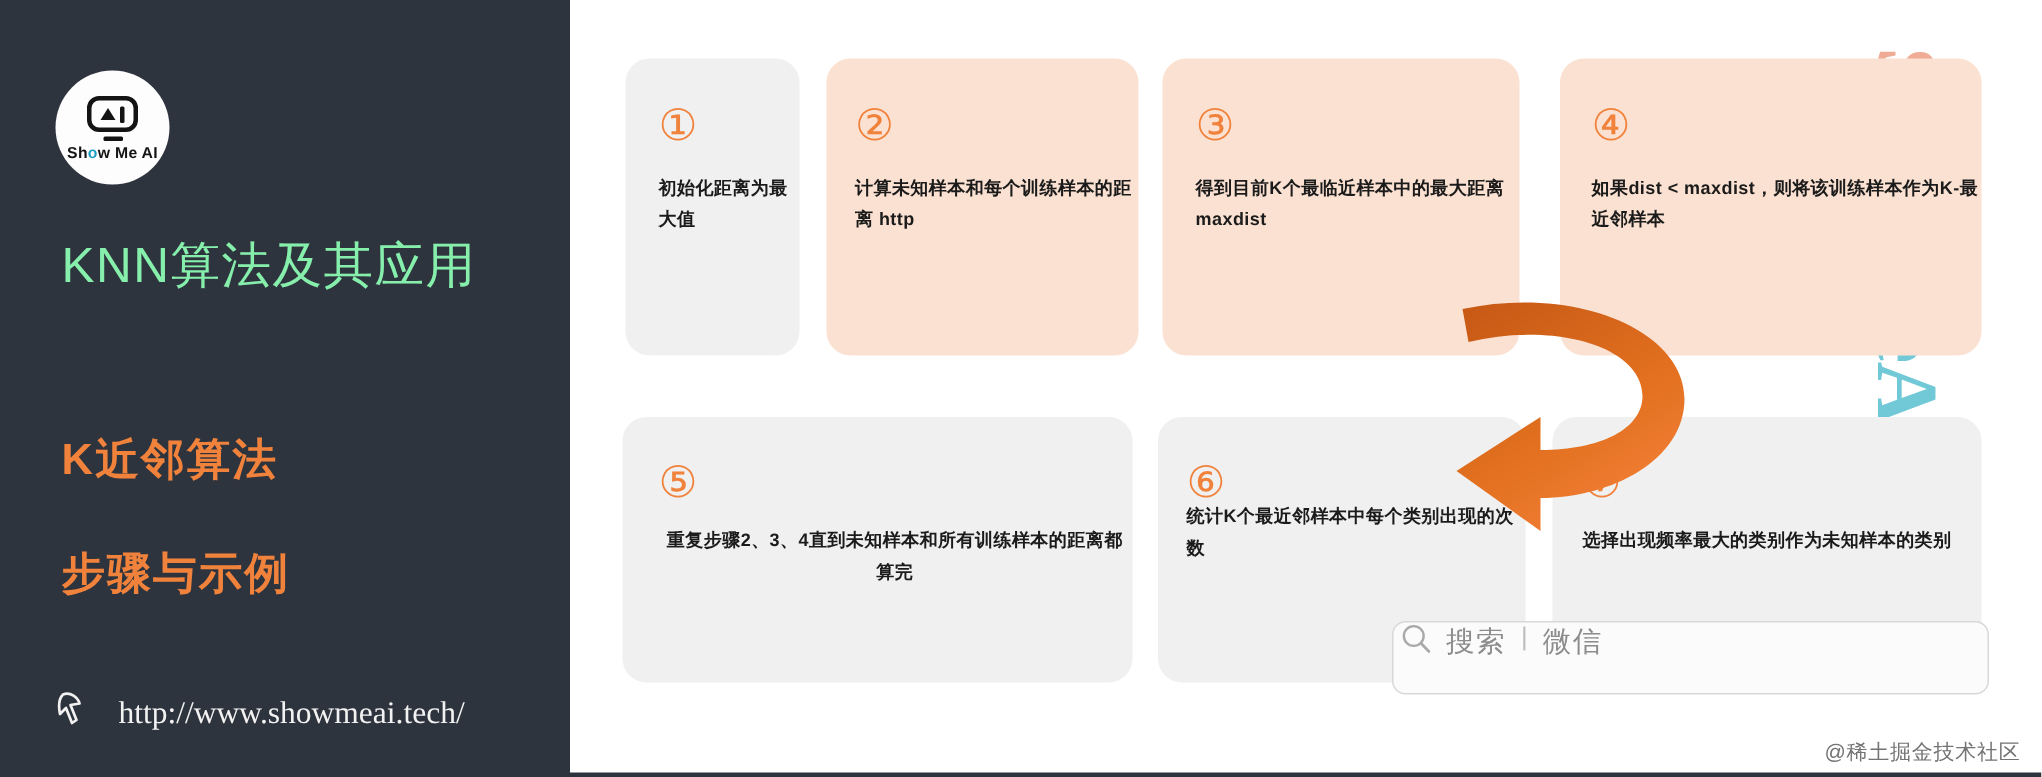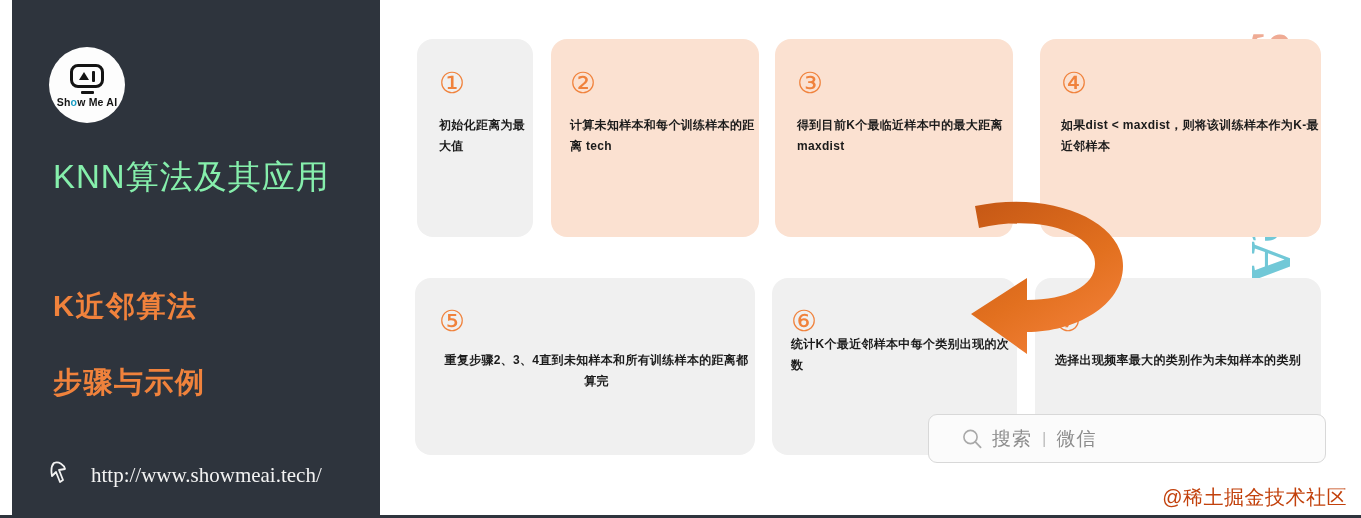--- a/index.html
+++ b/index.html
@@ -8,21 +8,20 @@
     font-family:"Liberation Sans","DejaVu Sans",sans-serif;
     background:#ffffff;
     position:relative;
   }
   #root { position:relative; width:1361px; height:518px; }
 
   
   .sidebar {
     position:absolute; left:0; top:0; width:408px; height:518px;
     background:#2e343d;
-    margin-left:12px;
   }
   .logo-circle {
     position:absolute; left:37px; top:47px;
     width:76px; height:76px; border-radius:50%;
     background:#fdfdfd;
     display:flex; flex-direction:column;
     align-items:center; justify-content:center;
   }
   .logo-robot {
     width:34px; height:24px; border:3.5px solid #141414;
@@ -128,38 +127,38 @@
   #card7 .ctext { left:20px; top:72px; width:262px; }
 
   
   .arrow { position:absolute; left:575px; top:198px; width:210px; height:160px; pointer-events:none; }
 
   
   .searchbar {
     position:absolute; left:548px; top:414px;
     width:398px; height:49px;
     background:#fbfbfb; border:1.4px solid #d8d8d8;
-    border-radius:9px; display:flex; align-items:center;
-    padding:0 32px; gap:9px;
+    border-radius:9px; display:flex; 
+    padding:0 4px; gap:9px;
   }
   .mag { width:22px; height:22px; flex:none; }
   .s-label {
     font-size:19px; color:#8c8c8c; white-space:nowrap;
     letter-spacing:1px;
   }
   .s-div { color:#bdbdbd; font-size:17px; padding:0 1px;}
   .s-brand {
     font-size:20px; color:#111111; font-weight:bold;
     white-space:nowrap; letter-spacing:.3px;
   }
 
   
   .attrib {
     position:absolute; right:14px; bottom:7px;
-    font-size:20px; color:#c2410c; white-space:nowrap;
+    font-size:14px; color:#737373; white-space:nowrap;
     letter-spacing:.5px;
   }
   .bottomline {
     position:absolute; left:0; bottom:0; width:1361px; height:3px;
     background:#2e343d;
   }
 </style>
 </head>
 <body>
 
@@ -192,21 +191,21 @@
 
     <div class="wm"><span class="s1">Sho</span><span class="s2">wM</span><span class="s3">eAI</span></div>
 
     <div class="card gray" id="card1">
       <div class="num">①</div>
       <div class="ctext">初始化距离为最大值</div>
     </div>
 
     <div class="card peach" id="card2">
       <div class="num">②</div>
-      <div class="ctext">计算未知样本和每个训练样本的距离 tech</div>
+      <div class="ctext">计算未知样本和每个训练样本的距离 http</div>
     </div>
 
     <div class="card peach" id="card3">
       <div class="num">③</div>
       <div class="ctext">得到目前K个最临近样本中的最大距离 maxdist</div>
     </div>
 
     <div class="card peach" id="card4">
       <div class="num">④</div>
       <div class="ctext">如果dist &lt; maxdist，则将该训练样本作为K-最近邻样本</div>

